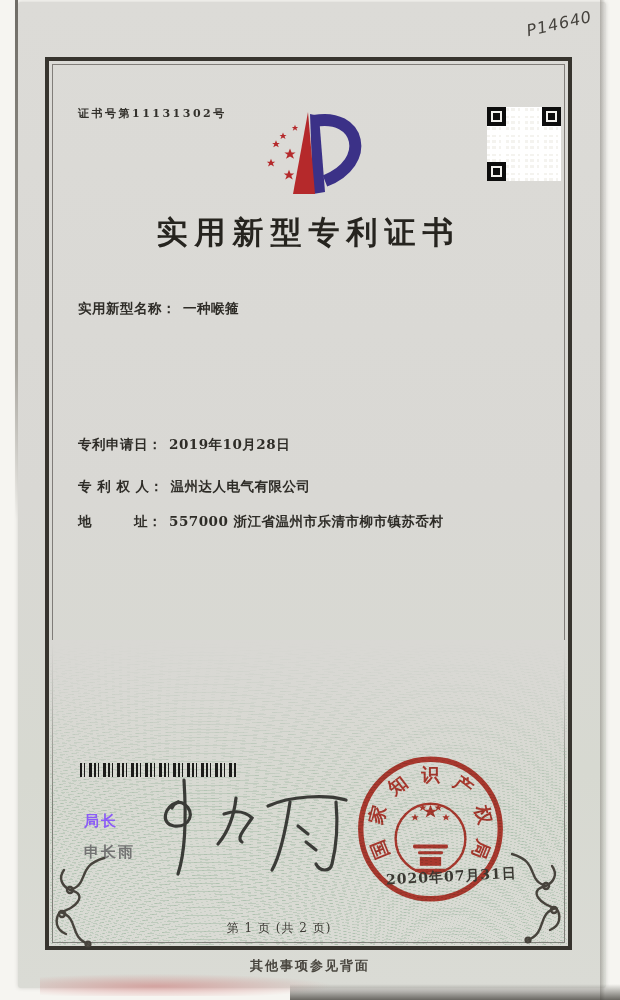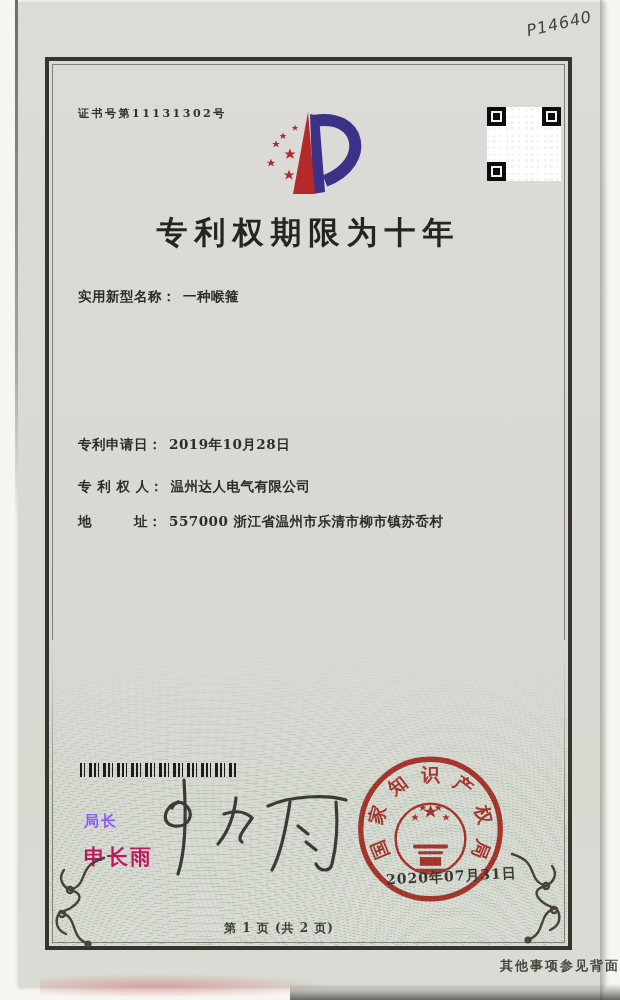--- a/index.html
+++ b/index.html
@@ -28,40 +28,40 @@
      background-image:
        repeating-linear-gradient(90deg,#0d0d0d 0 3px,#fff 3px 5px,#0d0d0d 5px 9px,#fff 9px 12px,#0d0d0d 12px 14px,#fff 14px 19px),
        repeating-linear-gradient(0deg,#0d0d0d 0 3px,#fff 3px 6px,#0d0d0d 6px 8px,#fff 8px 13px,#0d0d0d 13px 16px,#fff 16px 19px);
      background-blend-mode:screen;}
   .qr i{position:absolute;width:19px;height:19px;border:4px solid #0d0d0d;background:#f2f1ed;box-sizing:border-box;}
   .qr i::after{content:"";position:absolute;inset:2px;background:#0d0d0d;}
   .qr .tl{left:0;top:0}.qr .tr{right:0;top:0}.qr .bl{left:0;bottom:0}
   .title{position:absolute;left:45px;top:212px;width:527px;margin:0;text-align:center;
      font-size:31px;font-weight:bold;color:#26241f;letter-spacing:7px;z-index:2;}
   .row{position:absolute;left:78px;width:475px;font-size:13.5px;font-weight:bold;color:#2e2c27;letter-spacing:.5px;z-index:2;white-space:nowrap;}
-  .r1{top:288px}.r2{top:351px}.r3{top:393px}.r4{top:436px}.r5{top:478px}.r6{top:513px}.r7{top:556px}
+  .r1{top:300px}.r2{top:351px}.r3{top:393px}.r4{top:436px}.r5{top:478px}.r6{top:513px}.r7{top:556px}
   .row .val{margin-left:7px;}
   .row .g2{position:absolute;left:264px;top:0;}
   .body-text{position:absolute;left:78px;top:588px;width:464px;z-index:2;
      font-size:13.2px;line-height:1.72;color:#403d37;text-align:justify;letter-spacing:.4px;}
   .body-text p{margin:0;text-indent:2.1em;}
   .barcode{position:absolute;left:80px;top:763px;width:156px;height:14px;z-index:2;
      background:repeating-linear-gradient(90deg,#1c1c1a 0 2px,rgba(0,0,0,0) 2px 4px,#1c1c1a 4px 5px,rgba(0,0,0,0) 5px 9px,#1c1c1a 9px 12px,rgba(0,0,0,0) 12px 14px);}
   .sig-title{position:absolute;left:84px;top:812px;font-size:15px;font-weight:bold;color:#8b5cf6;letter-spacing:2px;z-index:2;}
-  .sig-name{position:absolute;left:84px;top:843px;font-size:21px;font-weight:bold;color:#be185d;letter-spacing:2px;z-index:2;}
+  .sig-name{position:absolute;left:84px;top:843px;font-size:15px;font-weight:bold;color:#737373;letter-spacing:2px;z-index:2;}
   .signature{position:absolute;left:140px;top:772px;z-index:3;}
   .seal{position:absolute;left:353px;top:750px;z-index:3;opacity:.95;mix-blend-mode:multiply;}
   .seal-date{position:absolute;left:386px;top:868px;z-index:5;transform:rotate(-3deg);
      font-size:14px;font-weight:bold;color:#3a3832;letter-spacing:1px;}
   .flourish{position:absolute;z-index:2;}
   .fl-left{left:48px;top:856px;}
   .fl-right{left:506px;top:852px;transform:scaleX(-1);}
   .page-num{position:absolute;left:45px;top:920px;width:468px;text-align:center;
-     font-size:12px;font-weight:bold;color:#3c3a34;letter-spacing:1px;z-index:2;}
-  .back-note{position:absolute;left:0;top:957px;width:620px;text-align:right;
+     font-size:12px;font-weight:normal;color:#3c3a34;letter-spacing:1px;z-index:2;}
+  .back-note{position:absolute;left:0;top:957px;width:620px;text-align:center;
      font-size:13px;font-weight:bold;color:#49463f;letter-spacing:2px;z-index:2;}
   .strip-pink{position:absolute;left:40px;top:974px;width:290px;height:22px;z-index:3;
      background:radial-gradient(ellipse at 40% 55%, rgba(204,96,96,.45), rgba(204,96,96,0) 72%);}
   .strip-dark{position:absolute;left:290px;top:984px;width:330px;height:16px;z-index:3;
      background:linear-gradient(180deg, rgba(80,76,70,0), rgba(58,56,50,.75));}
 </style>
 </head>
 <body>
 
 <div class="scan">
@@ -90,21 +90,21 @@
     <use href="#st" transform="translate(36,59) scale(0.6)"></use>
     <use href="#st" transform="translate(54,71) scale(0.75)"></use>
   </svg>
 
   <div class="qr">
     <i class="tl"></i>
     <i class="tr"></i>
     <i class="bl"></i>
   </div>
 
-  <h1 class="title">专利权期限为十年</h1>
+  <h1 class="title">实用新型专利证书</h1>
 
   <div class="row r1">
     <span class="lab">实用新型名称：</span><span class="val">一种喉箍</span>
   </div>
   <div class="row r4">
     <span class="lab">专利申请日：</span><span class="val">2019年10月28日</span>
   </div>
   <div class="row r5">
     <span class="lab">专 利 权 人：</span><span class="val">温州达人电气有限公司</span>
   </div>

